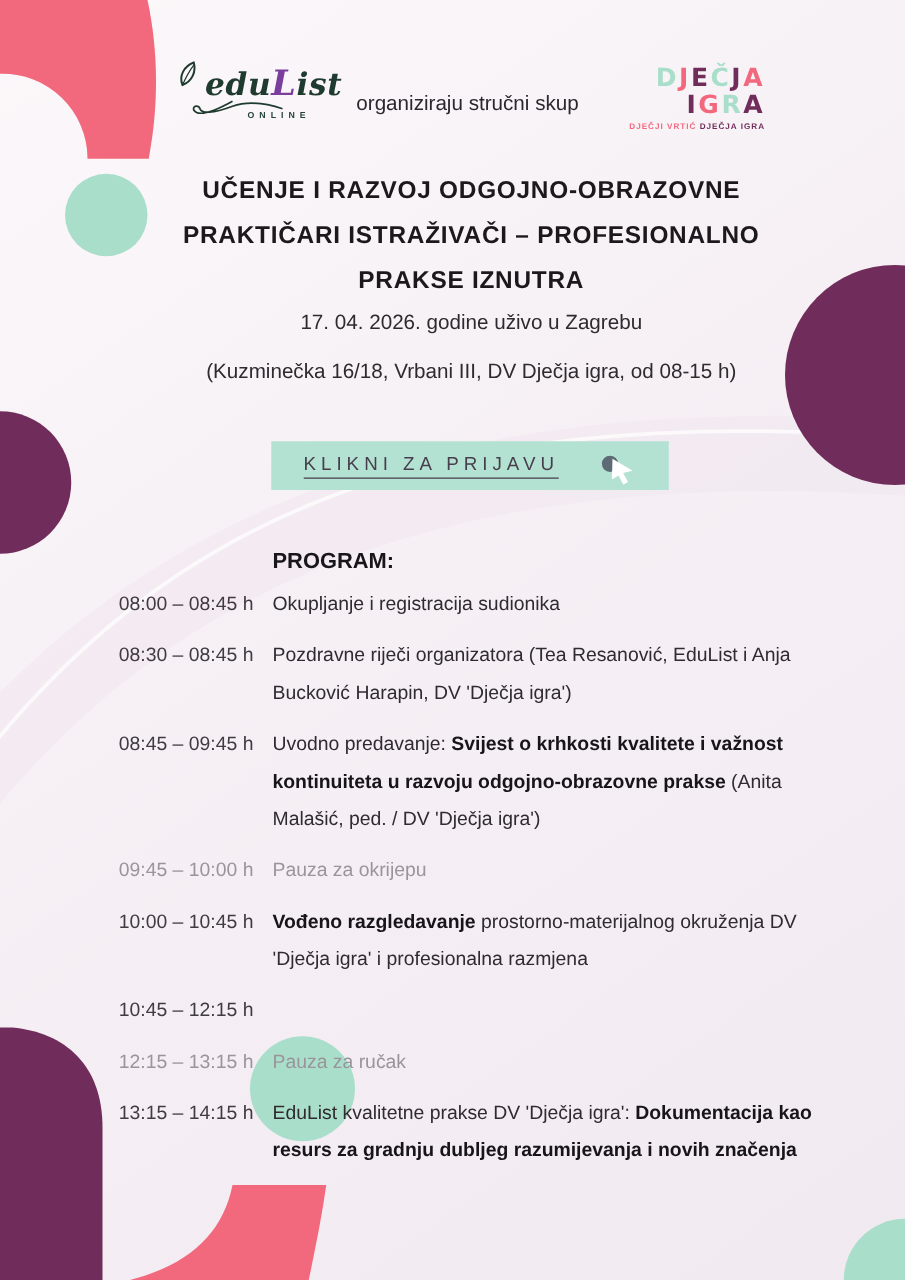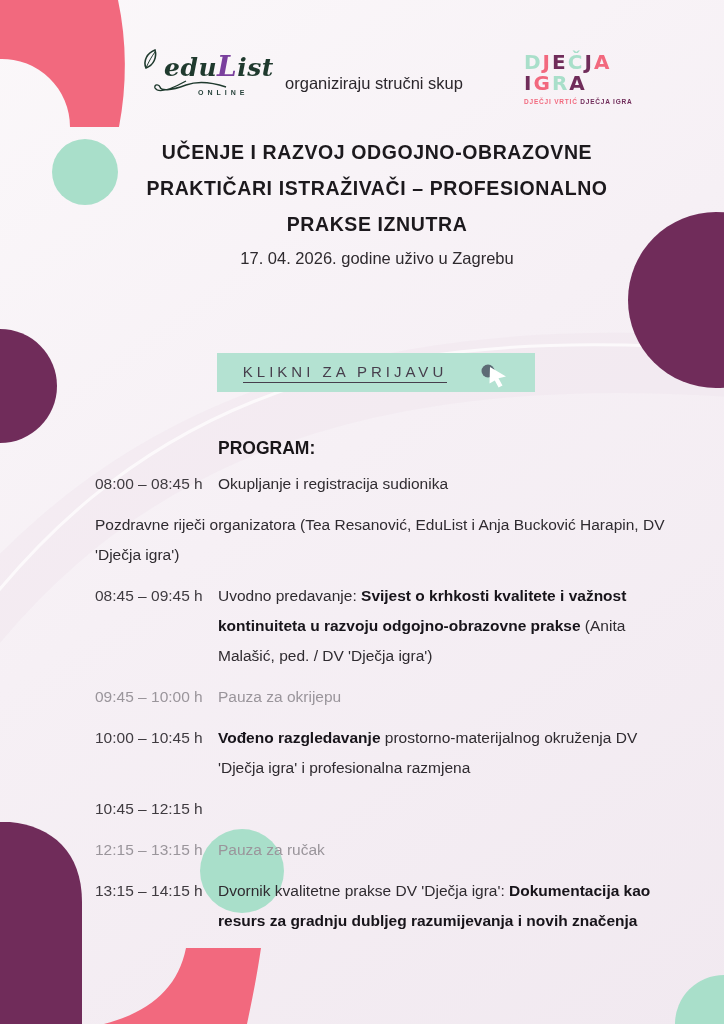--- a/index.html
+++ b/index.html
@@ -14,21 +14,21 @@
   
   .edulist{position:absolute;left:146px;top:50px;width:140px;color:#1F3A2E;}
   .edulist .leaf{position:absolute;left:-4px;top:-2px;}
   .edulist-word{margin-left:18px;font-family:"DejaVu Serif",serif;font-style:italic;font-weight:bold;font-size:25px;letter-spacing:0.5px;}
   .edulist-word .cap{font-size:28px;}
   .edulist .flourish{margin-left:6px;display:block;margin-top:-4px;}
   .edulist .online{margin-left:52px;margin-top:-6px;font-size:7px;font-weight:bold;letter-spacing:4px;color:#27423a;}
 
   .org-text{position:absolute;left:374px;top:74px;transform:translateX(-50%);font-size:16.5px;color:#2b272c;white-space:nowrap;}
 
-  .vrtic{position:absolute;left:524px;top:52px;width:110px;text-align:left;}
+  .vrtic{position:absolute;left:502px;top:52px;width:110px;text-align:right;}
   .vrtic-row{font-weight:bold;font-size:20px;line-height:21px;letter-spacing:2px;font-family:"DejaVu Sans",sans-serif;}
   .vrtic-caption{margin-top:4px;font-size:6.5px;font-weight:bold;letter-spacing:0.8px;white-space:nowrap;}
 
   
   .title{position:absolute;left:377px;top:134px;transform:translateX(-50%);width:620px;text-align:center;
          font-weight:bold;font-size:19.5px;line-height:36px;letter-spacing:0.6px;color:#1c191d;}
   .event-date{position:absolute;left:377px;top:249px;transform:translateX(-50%);font-size:16.5px;color:#2e2a2e;white-space:nowrap;}
   .event-location{position:absolute;left:377px;top:288px;transform:translateX(-50%);font-size:16.5px;color:#2e2a2e;white-space:nowrap;}
 
   
@@ -86,38 +86,40 @@
       <div class="vrtic-caption"><span style="color: rgb(242, 105, 126);">DJEČJI VRTIĆ </span><span style="color: rgb(112, 44, 90);">DJEČJA IGRA</span></div>
     </div>
 
     <div class="title">
       <div>UČENJE I RAZVOJ ODGOJNO-OBRAZOVNE</div>
       <div>PRAKTIČARI ISTRAŽIVAČI – PROFESIONALNO</div>
       <div>PRAKSE IZNUTRA</div>
     </div>
 
     <div class="event-date">17. 04. 2026. godine uživo u Zagrebu</div>
+    <div class="event-location">(Kuzminečka 16/18, Vrbani III, DV Dječja igra, od 08-15 h)</div>
 
     <div class="cta">
       <span class="cta-label">KLIKNI ZA PRIJAVU</span>
       <svg class="cursor" width="30" height="28" viewBox="0 0 30 28">
         <circle cx="9" cy="9" r="6.5" fill="#5d6b75"></circle>
         <path d="M11 5 L27 14.5 L19.5 16.3 L23.5 23.5 L19.6 25.6 L15.8 18.4 L10.5 21.5 Z" fill="#ffffff"></path>
       </svg>
     </div>
 
     <div class="program">
       <div class="program-heading">PROGRAM:</div>
       <div>
   <div class="prow">
     <div class="ptime">08:00 – 08:45 h</div>
     <div class="pdesc"><span>Okupljanje i registracija sudionika</span></div>
   </div>
 
   <div class="prow">
+    <div class="ptime">08:30 – 08:45 h</div>
     <div class="pdesc"><span>Pozdravne riječi organizatora (Tea Resanović, EduList i Anja Bucković Harapin, DV 'Dječja igra')</span></div>
   </div>
 
   <div class="prow">
     <div class="ptime">08:45 – 09:45 h</div>
     <div class="pdesc"><span>Uvodno predavanje: </span><span class="b">Svijest o krhkosti kvalitete i važnost kontinuiteta u razvoju odgojno-obrazovne prakse</span><span> (Anita Malašić, ped. / DV 'Dječja igra')</span></div>
   </div>
 
   <div class="prow muted">
     <div class="ptime">09:45 – 10:00 h</div>
@@ -133,19 +135,19 @@
     <div class="ptime">10:45 – 12:15 h</div>
   </div>
 
   <div class="prow muted">
     <div class="ptime">12:15 – 13:15 h</div>
     <div class="pdesc"><span>Pauza za ručak</span></div>
   </div>
 
   <div class="prow">
     <div class="ptime">13:15 – 14:15 h</div>
-    <div class="pdesc"><span>Dvornik kvalitetne prakse DV 'Dječja igra': </span><span class="b">Dokumentacija kao resurs za gradnju dubljeg razumijevanja i novih značenja</span></div>
+    <div class="pdesc"><span>EduList kvalitetne prakse DV 'Dječja igra': </span><span class="b">Dokumentacija kao resurs za gradnju dubljeg razumijevanja i novih značenja</span></div>
   </div>
 </div>
     </div>
 
   </div>
 </div>
 
 </body></html>

